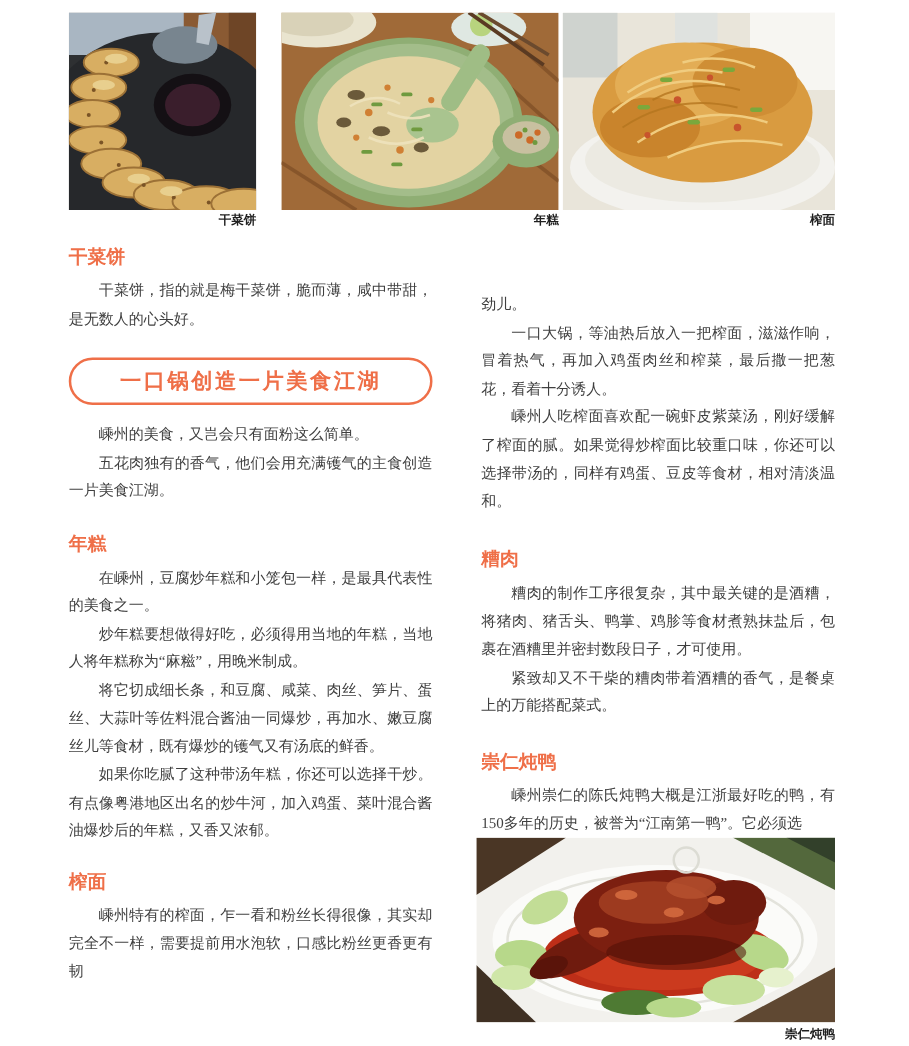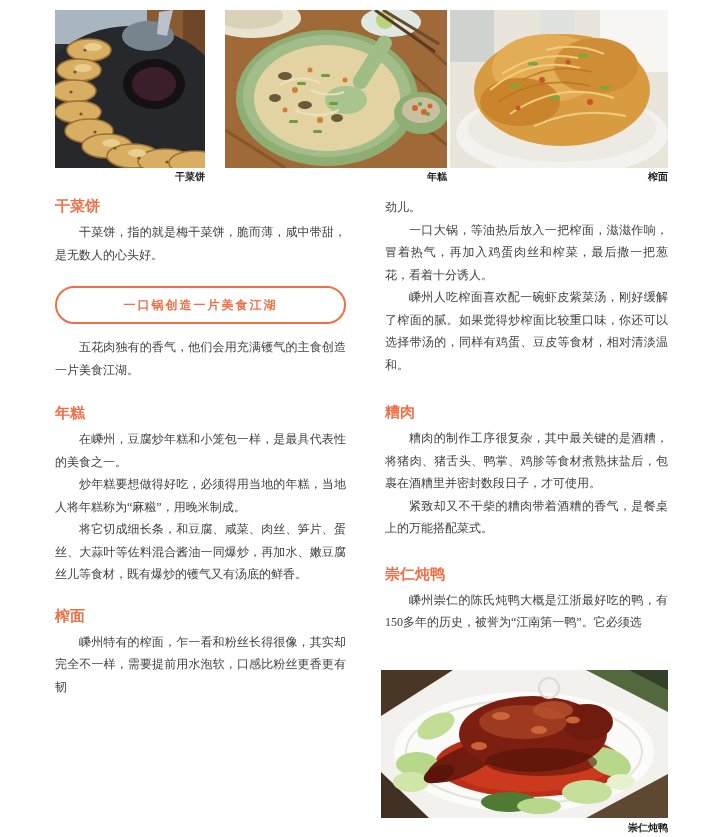--- a/index.html
+++ b/index.html
@@ -18,36 +18,36 @@
   .caption{
     position:absolute; top:171px; font-family:"Liberation Sans","DejaVu Sans",sans-serif;
     font-weight:bold; font-size:10px; color:#1f1f1f; text-align:right; line-height:12px;
   }
   #cap1{ left:55px;  width:150px; }
   #cap2{ left:225px; width:222px; }
   #cap3{ left:450px; width:218px; }
 
   .col{ position:absolute; top:196px; font-size:12px; line-height:22.5px; text-align:justify; }
   #colL{ left:55px;  width:291px; }
-  #colR{ left:385px; width:283px; }
+  #colR{ left:385px; width:283px;margin-top:36px; }
   .col p{ margin:0; text-indent:2em; }
   .col p.noindent{ text-indent:0; }
   h2.sec{
     font-family:"Liberation Sans","DejaVu Sans",sans-serif; font-weight:bold;
     color:var(--accent); font-size:15px; line-height:20px; margin:0 0 5px 0;
   }
   .mt22{ margin-top:22px !important; }
   .mt20{ margin-top:20px !important; }
   .mt24{ margin-top:24px !important; }
   .mt26{ margin-top:26px !important; }
   .banner{
     border:2px solid var(--accent); border-radius:19px; height:38px;
     margin:20px 0 12px 0; display:flex; align-items:center; justify-content:center;
     color:var(--accent); font-family:"Liberation Sans","DejaVu Sans",sans-serif;
-    font-weight:bold; font-size:12px; letter-spacing:2px; text-indent:0;
+    font-weight:bold; font-size:17px; letter-spacing:2px; text-indent:0;
   }
   .rec{ color:var(--accent); }
   #duckPhoto{ position:absolute; left:381px; top:670px; width:287px; height:148px; overflow:hidden; }
   #duckPhoto svg{ display:block; width:100%; height:100%; }
   #duckCap{
     position:absolute; left:381px; top:822px; width:287px; text-align:right;
     font-family:"Liberation Sans","DejaVu Sans",sans-serif; font-weight:bold;
     font-size:10px; color:#1f1f1f; line-height:12px;
   }
 </style>
@@ -189,25 +189,27 @@
   </svg>
 </div>
 <div class="caption" id="cap1">干菜饼</div>
 <div class="caption" id="cap2">年糕</div>
 <div class="caption" id="cap3">榨面</div>
 
 <div class="col" id="colL">
   <h2 class="sec">干菜饼</h2>
   <p>干菜饼，指的就是梅干菜饼，脆而薄，咸中带甜，是无数人的心头好。</p>
   <div class="banner">一口锅创造一片美食江湖</div>
+  <p>嵊州的美食，又岂会只有面粉这么简单。</p>
   <p>五花肉独有的香气，他们会用充满镬气的主食创造一片美食江湖。</p>
   <h2 class="sec mt22">年糕</h2>
   <p>在嵊州，豆腐炒年糕和小笼包一样，是最具代表性的美食之一。</p>
   <p>炒年糕要想做得好吃，必须得用当地的年糕，当地人将年糕称为“麻糍”，用晚米制成。</p>
   <p>将它切成细长条，和豆腐、咸菜、肉丝、笋片、蛋丝、大蒜叶等佐料混合酱油一同爆炒，再加水、嫩豆腐丝儿等食材，既有爆炒的镬气又有汤底的鲜香。</p>
+  <p>如果你吃腻了这种带汤年糕，你还可以选择干炒。有点像粤港地区出名的炒牛河，加入鸡蛋、菜叶混合酱油爆炒后的年糕，又香又浓郁。</p>
   <h2 class="sec mt20">榨面</h2>
   <p>嵊州特有的榨面，乍一看和粉丝长得很像，其实却完全不一样，需要提前用水泡软，口感比粉丝更香更有韧</p>
 </div>
 
 <div class="col" id="colR">
   <p class="noindent">劲儿。</p>
   <p>一口大锅，等油热后放入一把榨面，滋滋作响，冒着热气，再加入鸡蛋肉丝和榨菜，最后撒一把葱花，看着十分诱人。</p>
   <p>嵊州人吃榨面喜欢配一碗虾皮紫菜汤，刚好缓解了榨面的腻。如果觉得炒榨面比较重口味，你还可以选择带汤的，同样有鸡蛋、豆皮等食材，相对清淡温和。</p>
   <h2 class="sec mt26">糟肉</h2>
   <p>糟肉的制作工序很复杂，其中最关键的是酒糟，将猪肉、猪舌头、鸭掌、鸡胗等食材煮熟抹盐后，包裹在酒糟里并密封数段日子，才可使用。</p>

